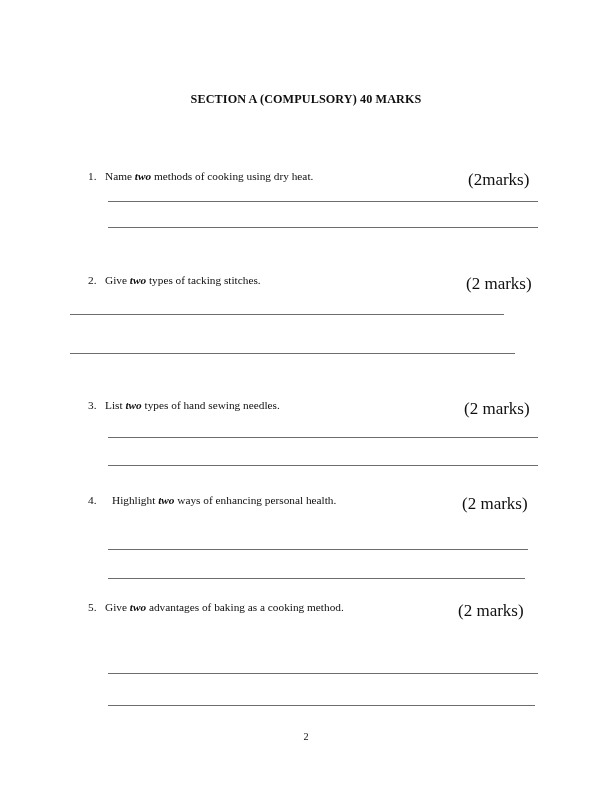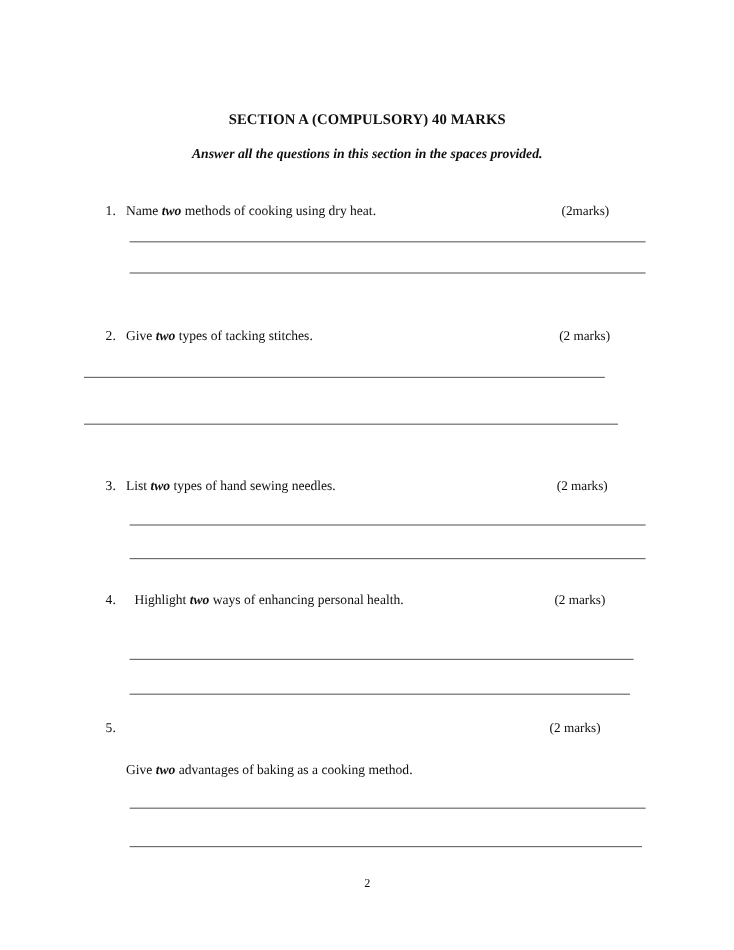--- a/index.html
+++ b/index.html
@@ -60,21 +60,21 @@
     position: absolute;
     font-size: 11.3px;
     white-space: nowrap;
   }
   .q-text b {
     font-weight: bold;
     font-style: italic;
   }
   .q-marks {
     position: absolute;
-    font-size: 11px;
+    font-size: 17px;
     white-space: nowrap;
   }
 
   
   .rule {
     position: absolute;
     height: 0;
     border-top: 1px solid #6d6d70;
   }
 
@@ -88,21 +88,20 @@
     font-size: 10.2px;
   }
 </style>
 </head>
 <body>
 
 <div class="page">
 
   <div class="section-heading">SECTION A (COMPULSORY) 40 MARKS</div>
 
-  <div class="instruction">Answer all the questions in this section in the spaces provided.</div>
 
   <div class="question">
     <span class="q-num" style="left:88px; top:170px;">1.</span>
     <span class="q-text" style="left:105px; top:170px;">
       <span>Name </span><b>two</b><span> methods of cooking using dry heat.</span>
     </span>
     <span class="q-marks" style="left:468px; top:170px;">(2marks)</span>
     <div class="rule" style="left:108px; top:201px; width:430px;"></div>
     <div class="rule" style="left:108px; top:227px; width:430px;"></div>
   </div>
@@ -132,21 +131,21 @@
     <span class="q-text" style="left:98px; top:494px;margin-left:14px;">
       <span>Highlight </span><b>two</b><span> ways of enhancing personal health.</span>
     </span>
     <span class="q-marks" style="left:462px; top:494px;">(2 marks)</span>
     <div class="rule" style="left:108px; top:549px; width:420px;"></div>
     <div class="rule" style="left:108px; top:578px; width:417px;"></div>
   </div>
 
   <div class="question">
     <span class="q-num" style="left:88px; top:601px;">5.</span>
-    <span class="q-text" style="left:105px; top:636px;">
+    <span class="q-text" style="left:105px; top:601px;">
       <span>Give </span><b>two</b><span> advantages of baking as a cooking method.</span>
     </span>
     <span class="q-marks" style="left:458px; top:601px;">(2 marks)</span>
     <div class="rule" style="left:108px; top:673px; width:430px;"></div>
     <div class="rule" style="left:108px; top:705px; width:427px;"></div>
   </div>
 
   <div class="page-number">2</div>
 
 </div>

